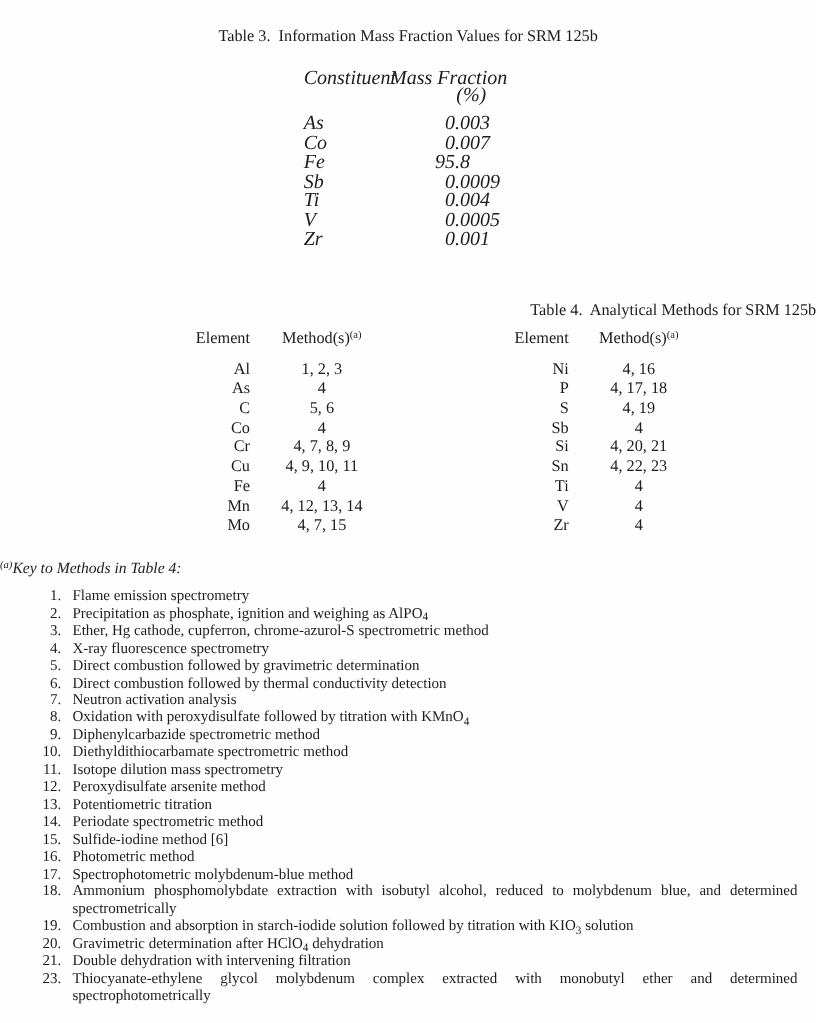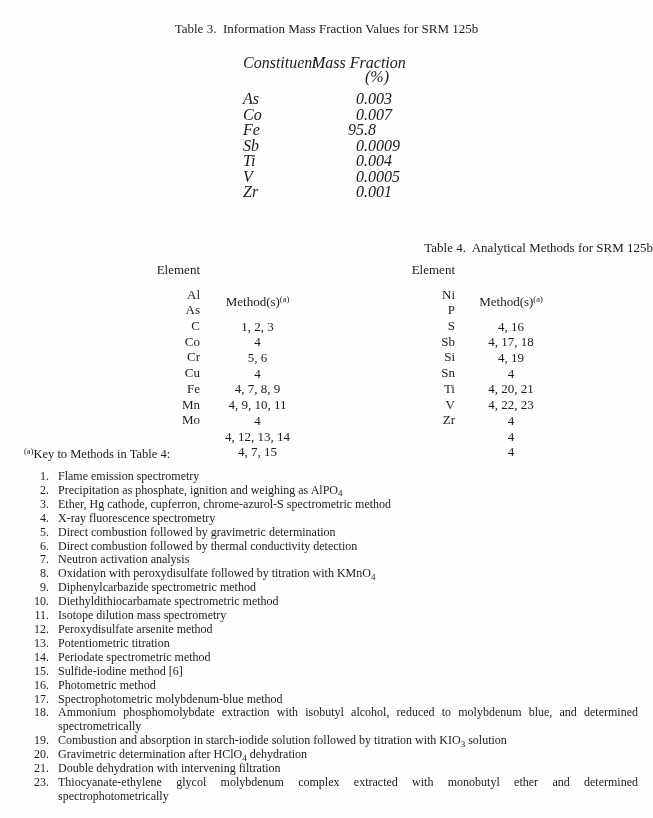--- a/index.html
+++ b/index.html
@@ -38,25 +38,25 @@
   
   .t4 { position: absolute; left: 110px; top: 262px; font-size: 13px; }
   .t4-row {
     display: grid;
     grid-template-columns: 90px 115px 50px 90px 112px;
     height: 15.7px;
     line-height: 15.7px;
   }
   .t4-header { margin-bottom: 9px; }
   .t4-c1 { text-align: right; white-space: nowrap; }
-  .t4-c2 { text-align: center; white-space: nowrap; margin-top: 32px; }
+  .t4-c2 { text-align: center; white-space: nowrap; }
   .t4-sp { }
 
   
-  .key-heading { position: absolute; left: 24px; top: 447px; font-size: 12.5px; white-space: nowrap; }
+  .key-heading { position: absolute; left: 0; top: 447px; font-size: 12.5px; white-space: nowrap; font-style: italic; }
   .key-list { position: absolute; left: 0; top: 470px; width: 638px; font-size: 12px; }
   .key-item { display: flex; line-height: 13.9px; }
   .key-num { flex: 0 0 49px; text-align: right; }
   .key-text { flex: 1; margin-left: 9px; text-align: justify; }
 
   .sup { font-size: 8.5px; position: relative; top: -4px; line-height: 0; }
   .sub { font-size: 9px; position: relative; top: 2.5px; line-height: 0; }
 </style>
 </head>
 <body>

